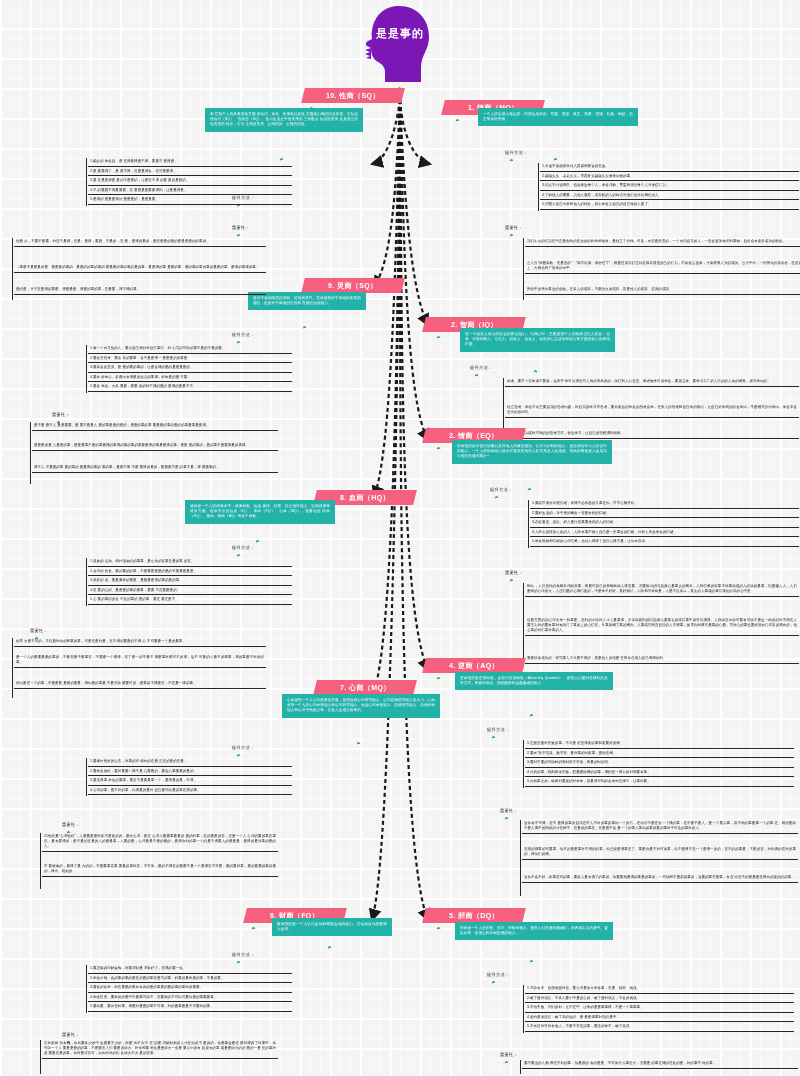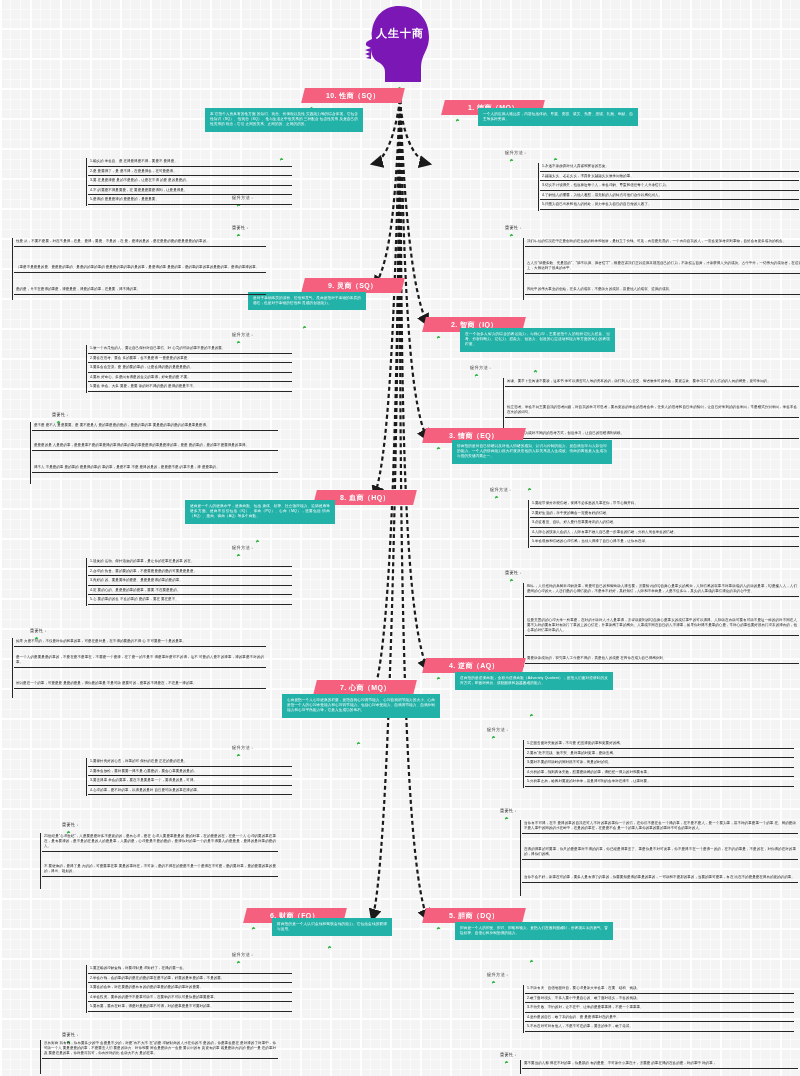--- a/index.html
+++ b/index.html
@@ -100,21 +100,21 @@
     <path d="M400,100 C398,420 390,860 372,920" stroke="#1a1a1a" stroke-width="2.2" fill="none" stroke-dasharray="4 3" marker-end="url(#ah)"></path>
   </svg>
 
   <div class="center-node">
     <svg class="head" viewBox="0 0 90 80">
       <path d="M44 2 C62 2 74 15 74 33 C74 42 70 48 68 53 C66 58 66 62 66 66 L66 78 L30 78 L30 68
                C30 63 27 60 23 58 C18 55 16 50 16 44 L12 42 C10 41 11 38 13 37 L17 35
                C17 32 16 30 17 27 C19 12 29 2 44 2 Z
                M16 44 L10 46 L15 48 L10 50 L15 52 L11 54 L16 55" fill="#7b17b5"></path>
     </svg>
-    <div class="center-title">人生十商</div>
+    <div class="center-title">是是事的</div>
   </div>
   <div class="knob" style="left:397px;top:86px;"></div>
 
   <div id="branch-layer">
       <div class="chip" style="left:443px;top:100px;width:88px;"><span>1. 德商（MQ）</span></div>
       <div class="knob" style="left:455px;top:118px;"></div>
       <div class="deftext" style="left:478px;top:108px;width:150px;">一个人的道德人格品质，内容包括体贴、尊重、宽容、诚实、负责、忠诚、礼貌、幽默、自主等多种美德。</div>
       <div class="knob" style="left:553px;top:157px;"></div>
       <div class="seclabel" style="left:505px;top:150px;">提升方法：</div>
       <div class="knob" style="left:509px;top:158px;"></div>

